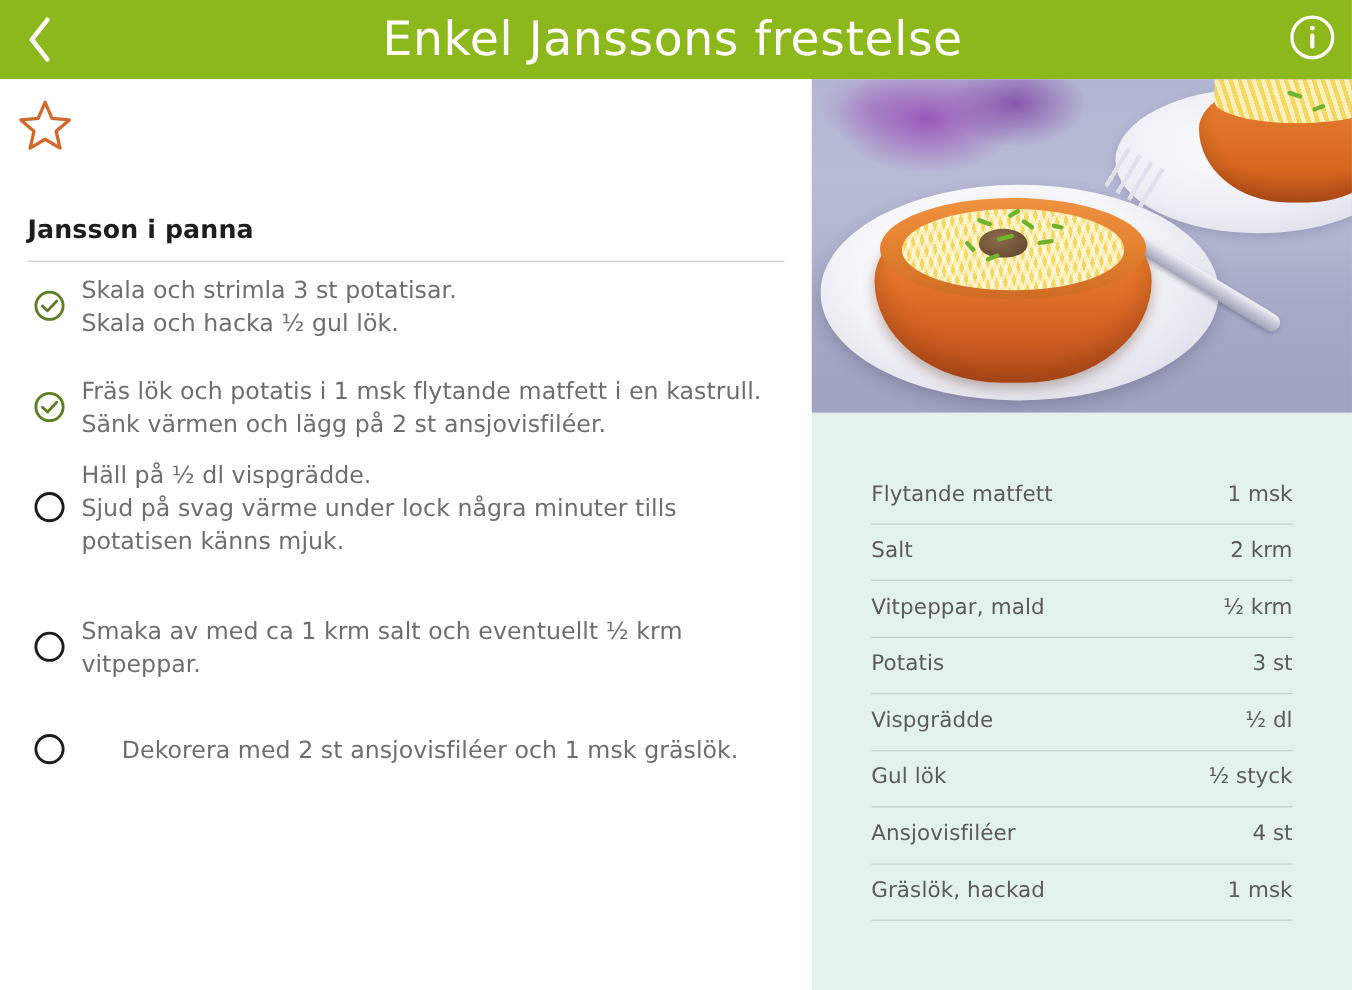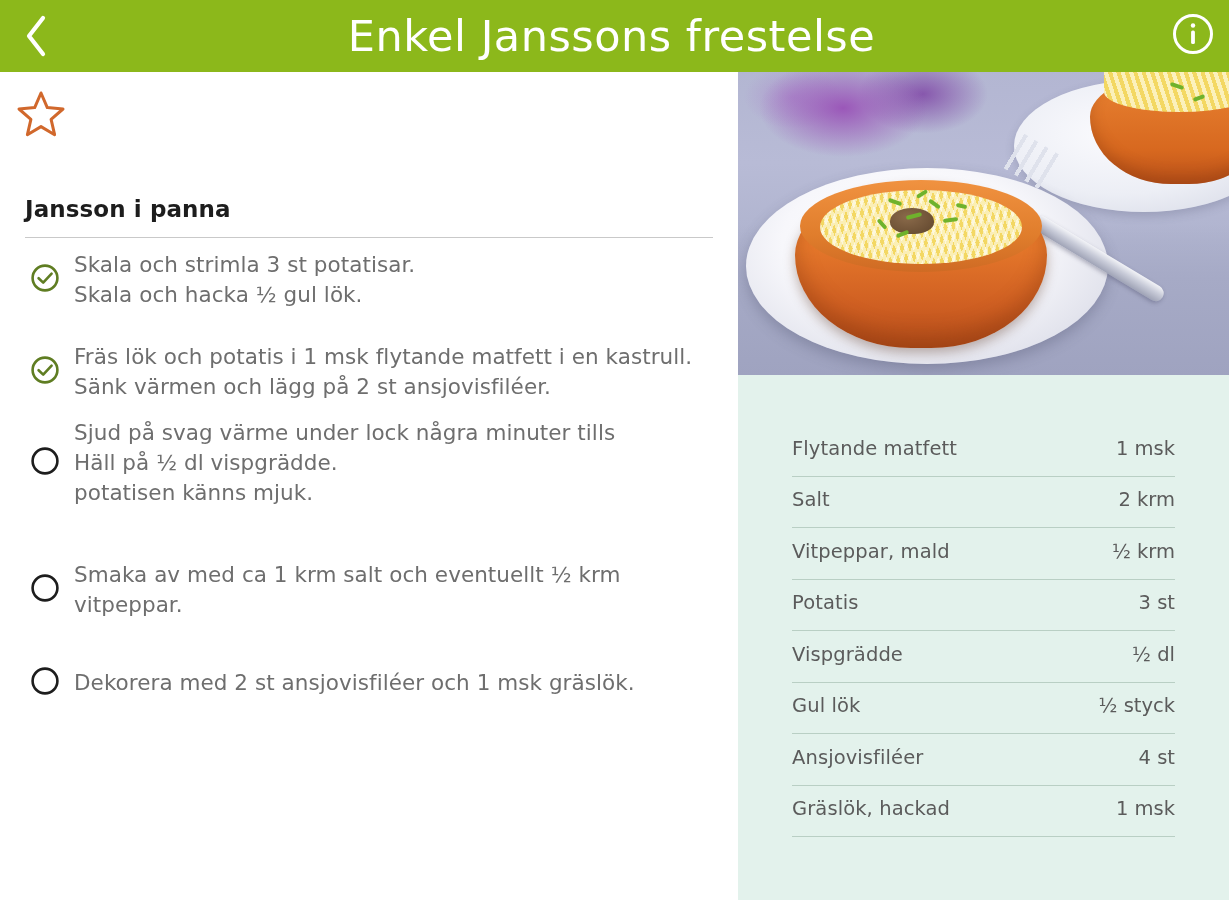--- a/index.html
+++ b/index.html
@@ -96,21 +96,21 @@
     padding-right: 30px;
     letter-spacing: 0.05px;
   }
   .step-text .ln { display: block; white-space: nowrap; }
 
   
   .step.s1 { margin-top: 2px;  margin-bottom: 32px; }
   .step.s2 { margin-bottom: 16px; }
   .step.s3 { margin-bottom: 52px; }
   .step.s4 { margin-bottom: 34px; }
-  .step.s5 { margin-bottom: 0; }
+  .step.s5 { margin-bottom: 0; text-align: center; }
 
   
   .right-col {
     position: absolute;
     top: 72px; left: 738px;
     width: 491px; height: 828px;
     background: #e3f2ec;
   }
   .photo {
     position: relative;
@@ -319,22 +319,22 @@
 
       <div class="step s3">
         <div class="step-mark">
           <span>
             <svg width="30" height="30" viewBox="0 0 30 30" fill="none">
               <circle cx="15" cy="15" r="12.4" stroke="#1d1d1d" stroke-width="2.6"></circle>
             </svg>
           </span>
         </div>
         <div class="step-text">
+          <span class="ln">Häll på ½ dl vispgrädde.</span>
           <span class="ln">Sjud på svag värme under lock några minuter tills</span>
-          <span class="ln">Häll på ½ dl vispgrädde.</span>
           <span class="ln">potatisen känns mjuk.</span>
         </div>
       </div>
 
       <div class="step s4">
         <div class="step-mark">
           <span>
             <svg width="30" height="30" viewBox="0 0 30 30" fill="none">
               <circle cx="15" cy="15" r="12.4" stroke="#1d1d1d" stroke-width="2.6"></circle>
             </svg>

